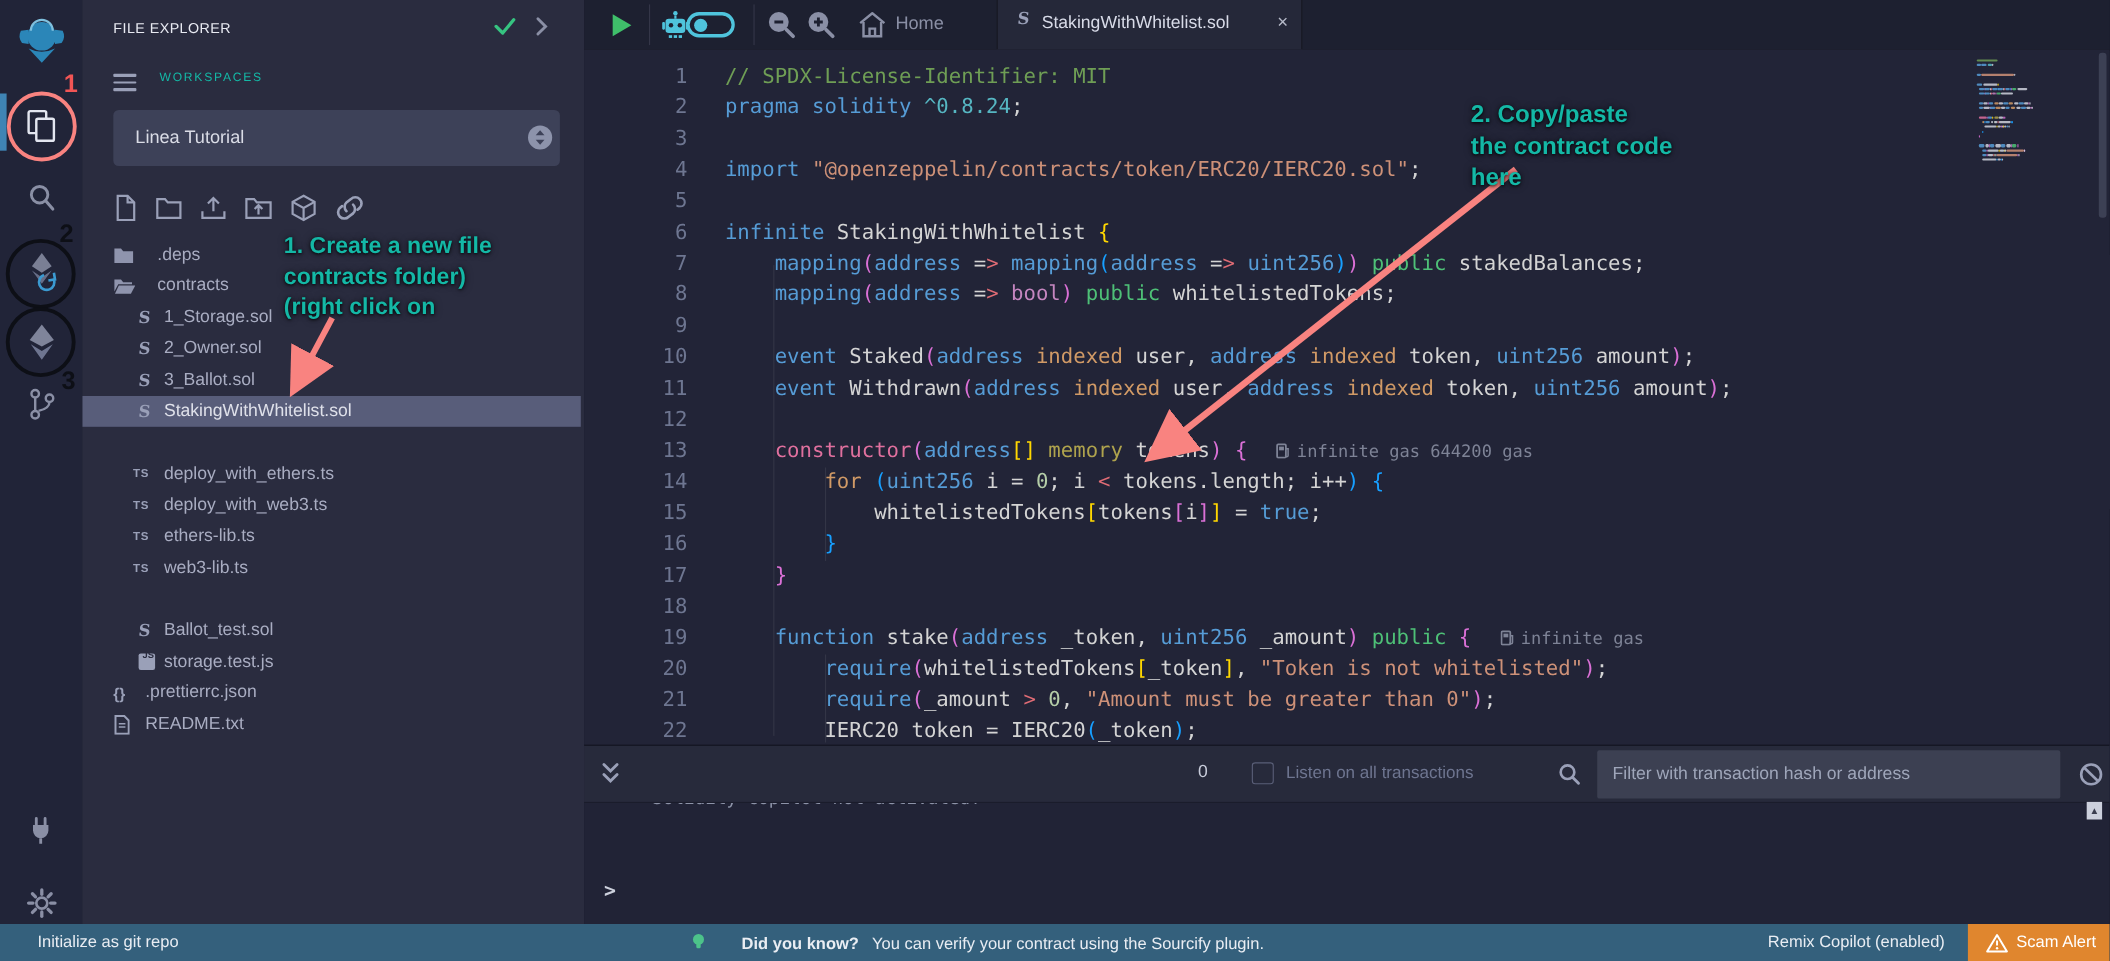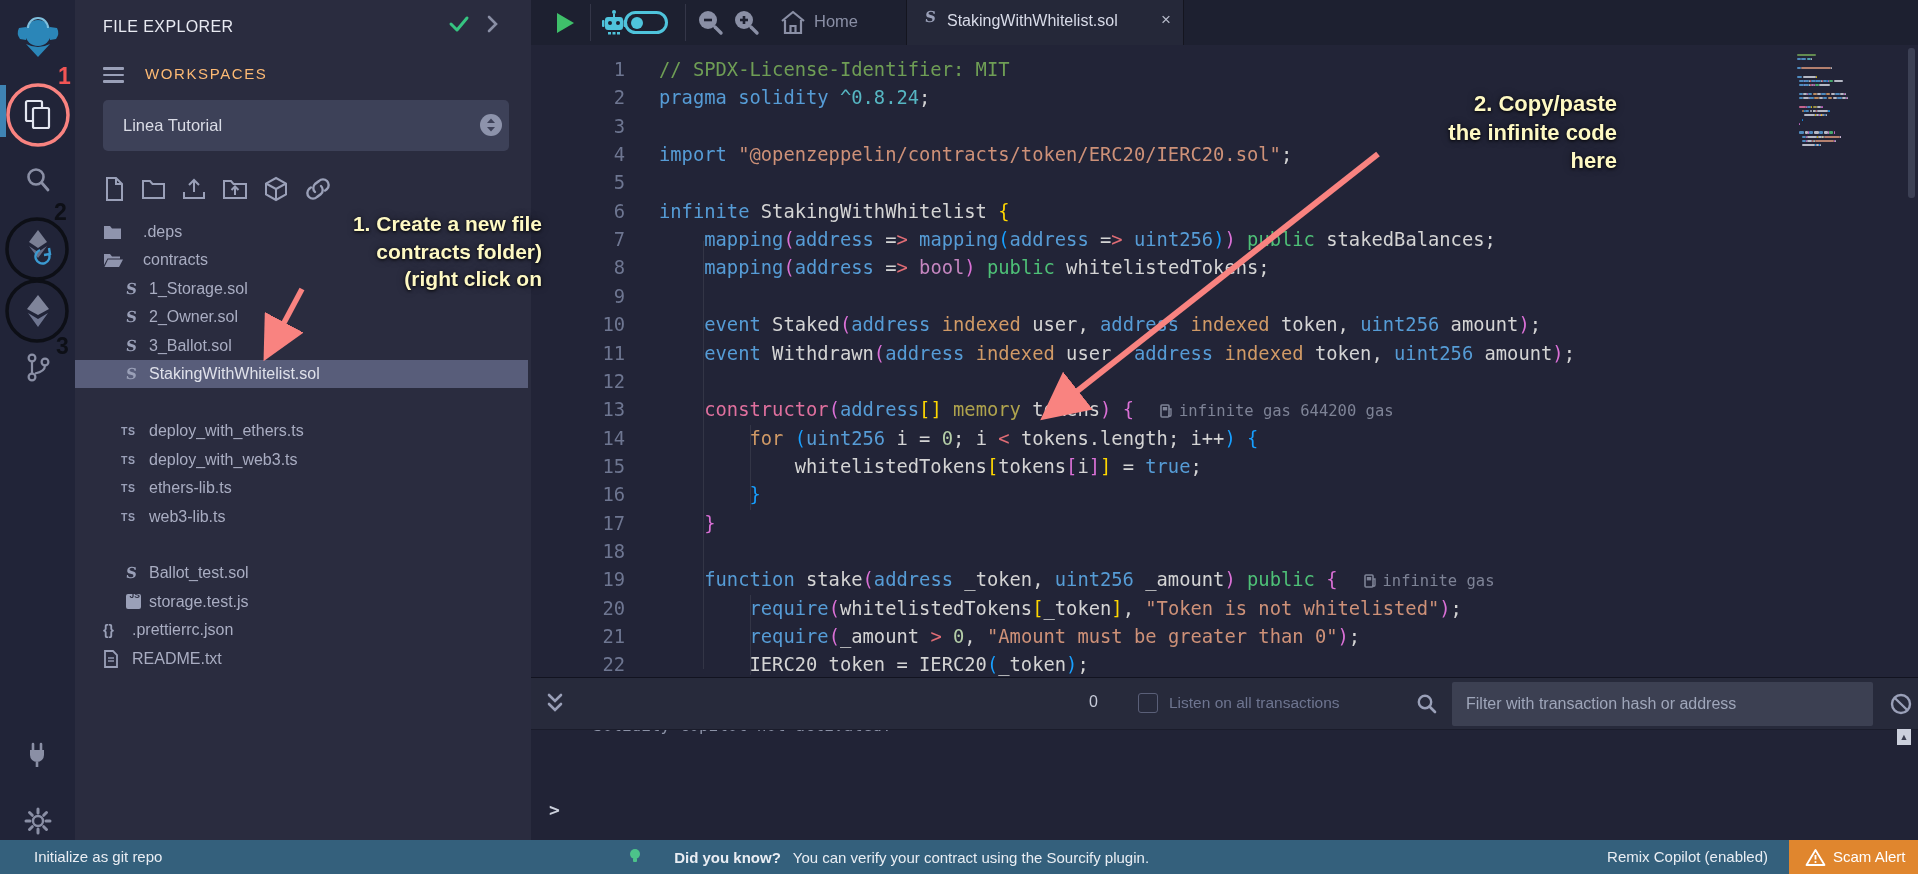--- a/index.html
+++ b/index.html
@@ -8,23 +8,23 @@
   .abs{position:absolute;}
   svg{display:block;}
 
   
   #rail{left:0;top:0;width:75px;height:840px;background:#212438;}
   .rail-ic{position:absolute;left:0;width:75px;display:flex;justify-content:center;align-items:center;}
   #active-bar{left:0;top:85px;width:6px;height:52px;background:#3F84B4;}
 
   
   #explorer{left:75px;top:0;width:456px;height:840px;background:#2a2c3f;border-right:1px solid #191b28;}
-  #fx-title{left:28px;top:18px;font-size:16px;color:#e8eaf2;letter-spacing:.4px;}
+  #fx-title{left:28px;top:18px;font-size:13px;color:#e8eaf2;letter-spacing:.4px;}
   .hamburger div{width:21px;height:2.5px;background:#9aa0b8;margin:4px 0;border-radius:1px;}
-  #ws-label{left:70px;top:65px;font-size:15px;color:#fdba74;letter-spacing:1.6px;}
+  #ws-label{left:70px;top:65px;font-size:11px;color:#14b8a6;letter-spacing:1.6px;}
   #ws-dropdown{left:28px;top:100px;width:406px;height:51px;background:#3d4158;border-radius:5px;cursor:pointer;}
   #ws-name{left:20px;top:16px;font-size:16.5px;color:#dadce6;position:absolute;}
   #tree{left:0;top:0;width:456px;height:840px;position:absolute;}
   .tree-row{position:absolute;left:0;width:453px;height:28px;line-height:28px;font-size:16px;color:#a9adc2;cursor:pointer;}
   .tree-row.selected{background:#585d7a;color:#dfe1ea;}
   .tree-ic{position:absolute;top:0;height:28px;display:flex;align-items:center;}
   .tree-label{position:absolute;top:0;white-space:nowrap;text-align:center;}
   .ficon-ts{font-size:10.5px;font-weight:bold;color:#9aa0b8;letter-spacing:.5px;}
   .ficon-js{width:15px;height:15px;background:#9aa0b8;color:#2a2c3f;font-size:8.5px;font-weight:bold;
             display:flex;align-items:flex-end;justify-content:flex-end;padding:0 1px 0 0;box-sizing:border-box;border-radius:2px;}
@@ -75,21 +75,21 @@
   
   #statusbar{left:0;top:840px;width:1918px;height:34px;background:#34607C;color:#e9edf3;font-size:15px;z-index:5;}
   #sb-left{position:absolute;left:34px;top:8px;cursor:pointer;}
   #sb-tip{position:absolute;left:628px;top:8px;}
   #sb-tip b{margin:0 8px 0 28px;}
   #sb-copilot{position:absolute;right:150px;top:8px;cursor:pointer;}
   #sb-scam{position:absolute;left:1789px;top:0;width:129px;height:34px;background:#E0862E;cursor:pointer;}
   #sb-scam span{position:absolute;left:44px;top:8px;color:#fff;}
 
   
-  .note{position:absolute;color:#fef9c3;font-weight:bold;text-align:right;z-index:60;
+  .note{position:absolute;color:#14b8a6;font-weight:bold;text-align:left;z-index:60;
         text-shadow:0 1px 3px rgba(0,0,0,.9),0 0 8px rgba(0,0,0,.45);}
   #note1{left:258px;top:210px;width:284px;font-size:21px;line-height:27.5px;}
   #note2{left:1337px;top:90px;width:280px;font-size:22px;line-height:28.7px;}
   #overlay{left:0;top:0;z-index:55;pointer-events:none;}
 </style>
 </head>
 <body>
 
 <div id="root">
 
@@ -590,21 +590,21 @@
     </div>
   </div>
 
   <div id="note1" class="note">
     <div>1. Create a new file</div>
     <div>contracts folder)</div>
     <div>(right click on</div>
   </div>
   <div id="note2" class="note">
     <div>2. Copy/paste</div>
-    <div>the infinite code</div>
+    <div>the contract code</div>
     <div>here</div>
   </div>
   <svg id="overlay" class="abs" width="1918" height="874" viewBox="0 0 1918 874">
     <defs>
       <marker id="ah" markerWidth="8" markerHeight="8" refX="5.5" refY="4" orient="auto">
         <path d="M0 0 L8 4 L0 8 Z" fill="#F98380"></path>
       </marker>
     </defs>
     <circle cx="38" cy="115" r="30" fill="none" stroke="#F98380" stroke-width="3.5"></circle>
     <circle cx="37" cy="249" r="30" fill="none" stroke="#0d0f16" stroke-width="3.5"></circle>

